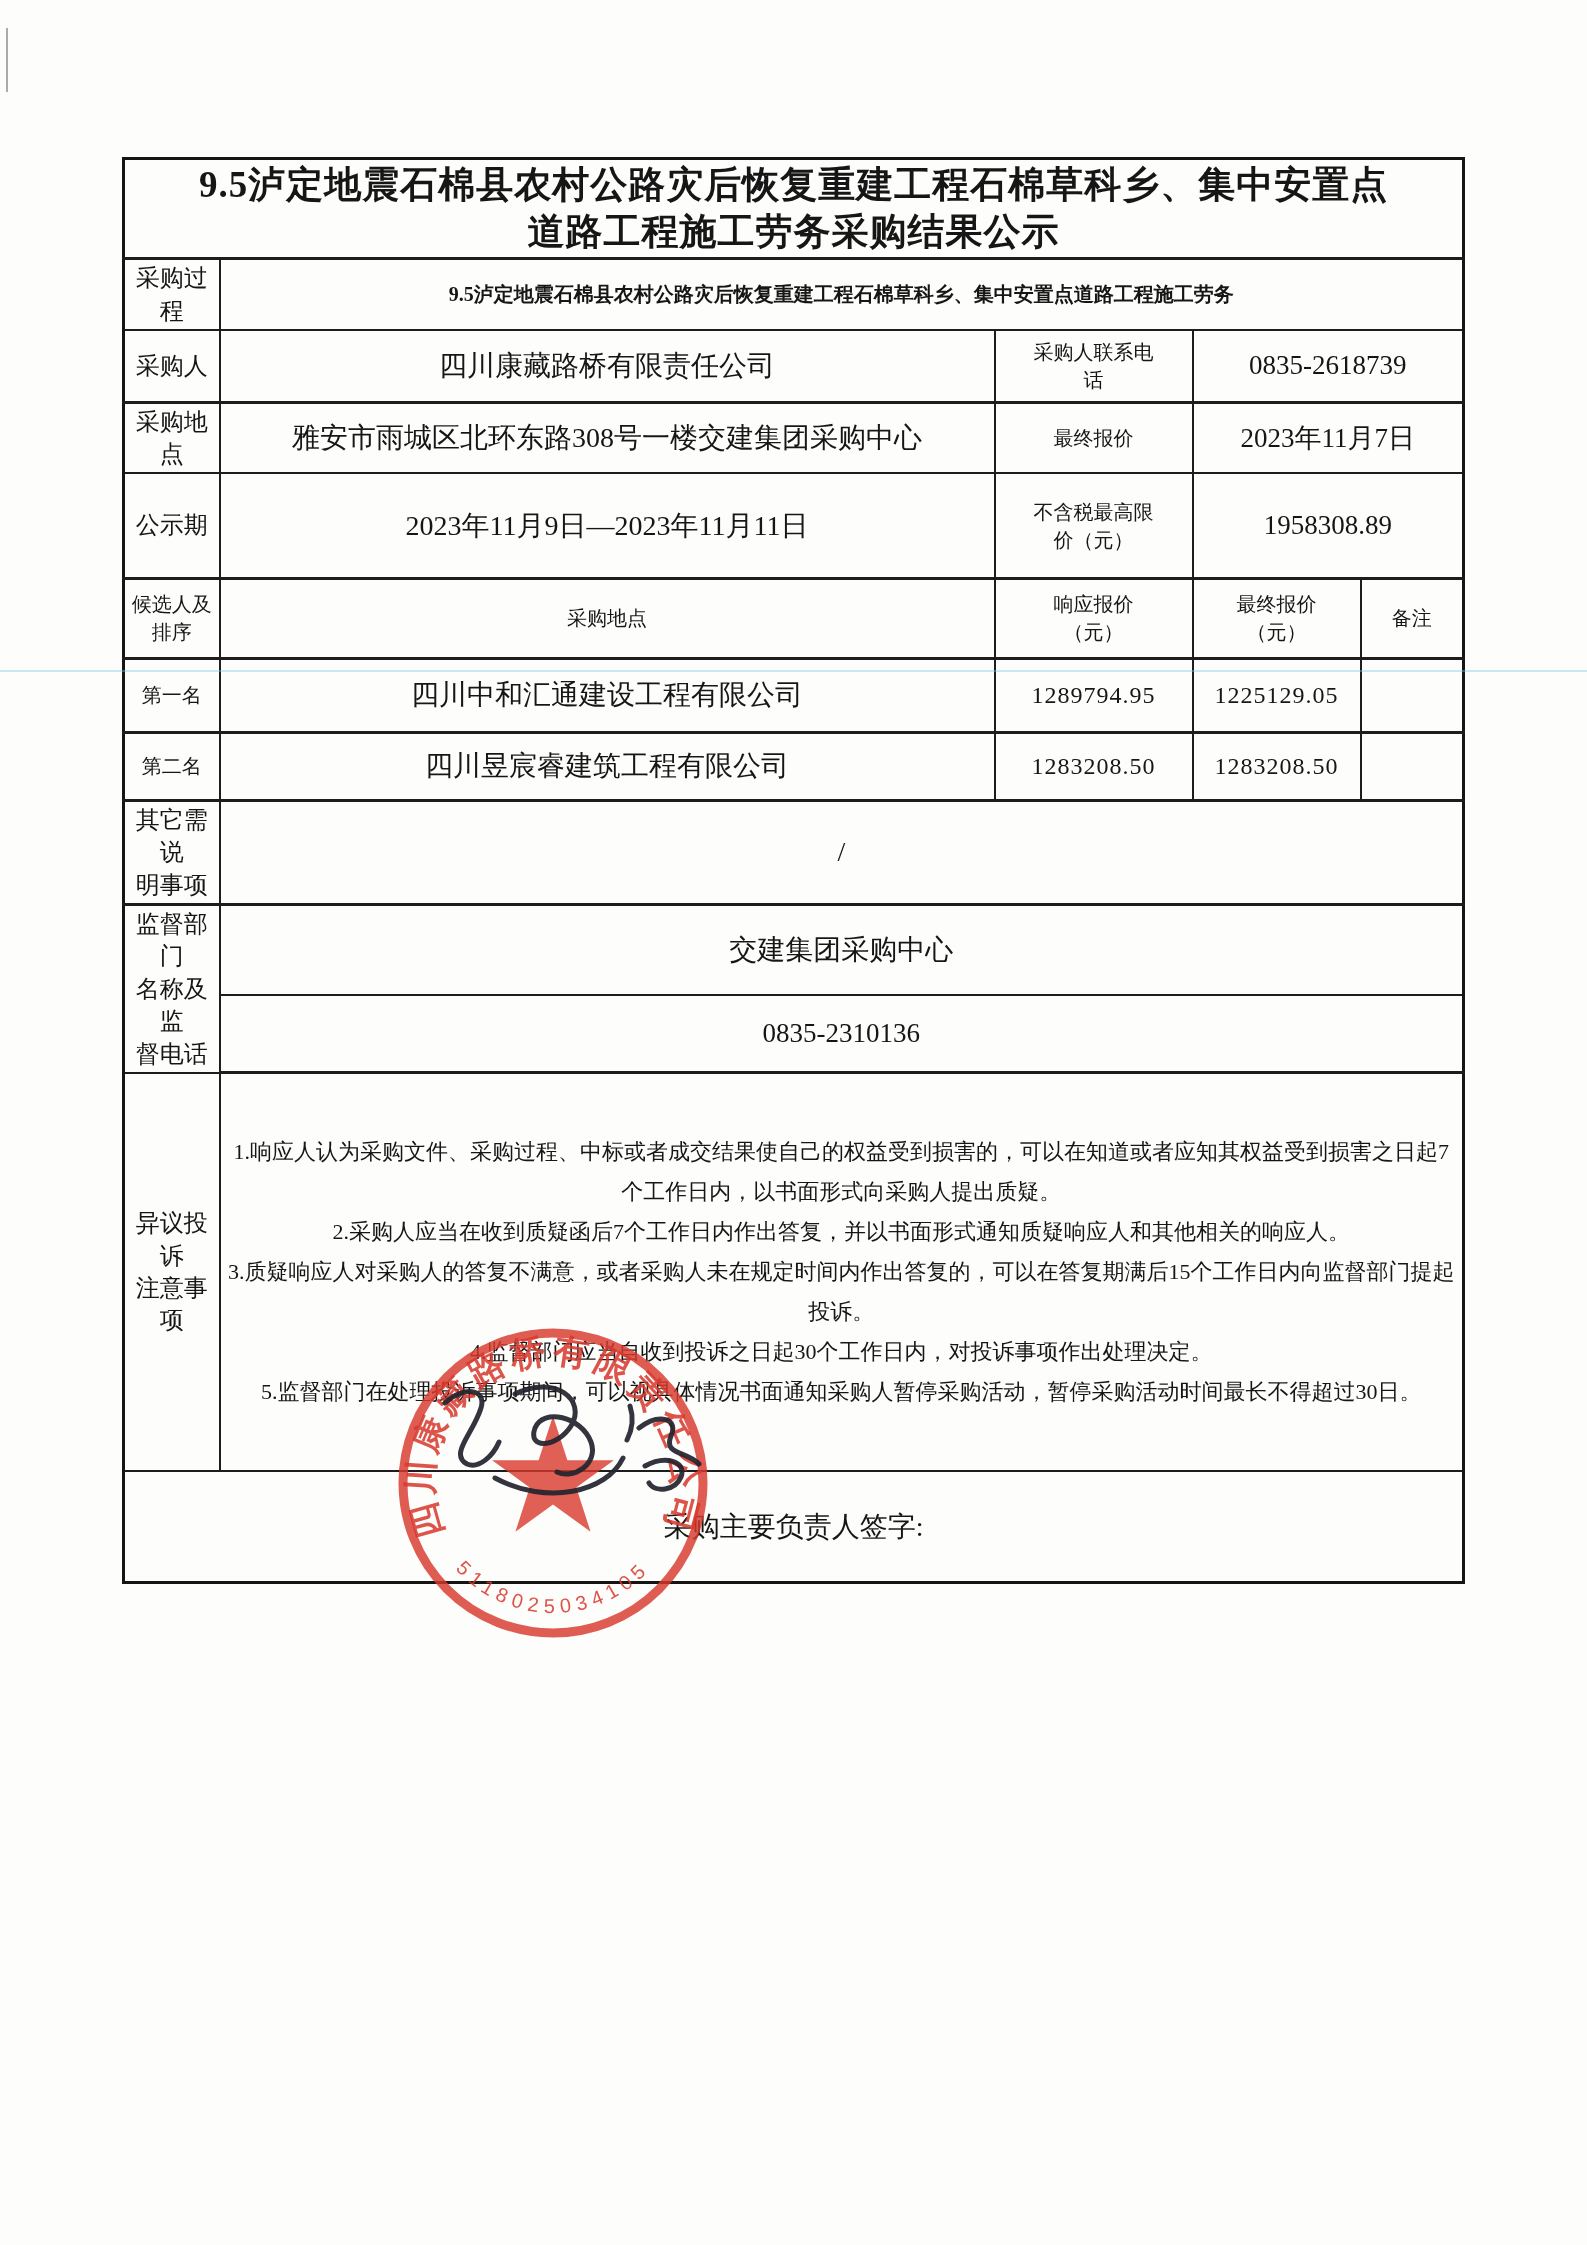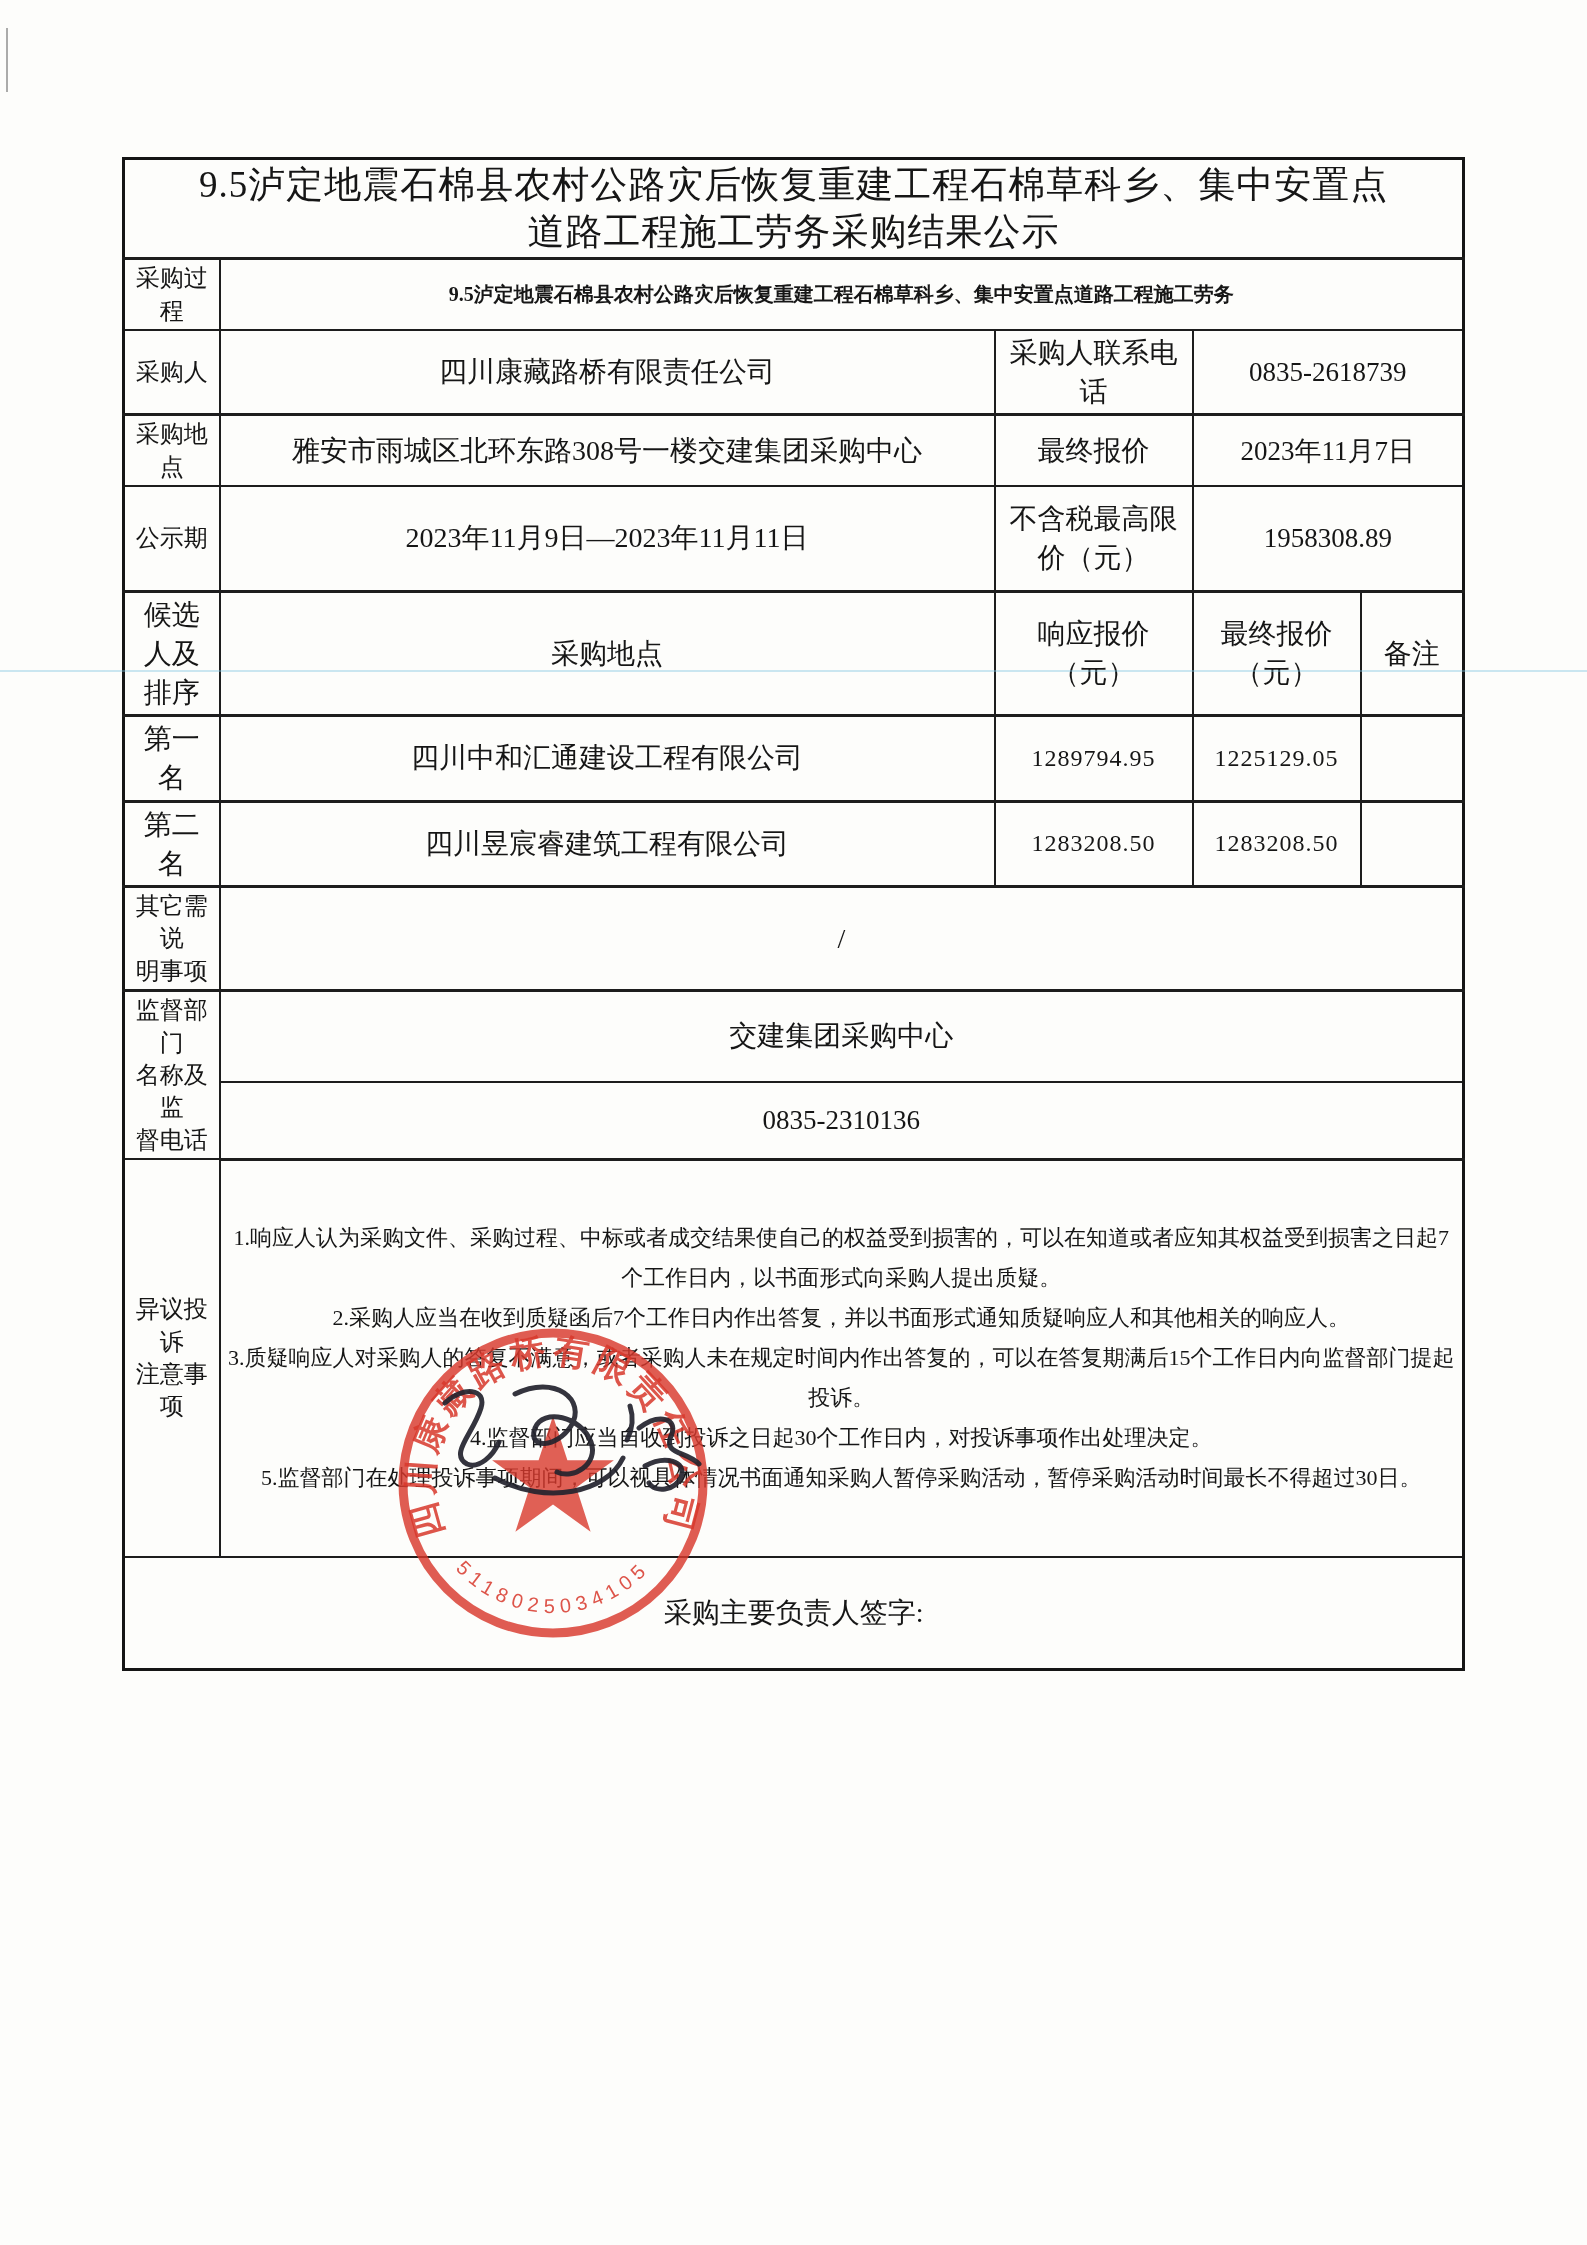--- a/index.html
+++ b/index.html
@@ -18,23 +18,23 @@
     position:absolute; left:122px; top:157px; width:1340px;
     border-collapse:collapse; table-layout:fixed;
   }
   table.doc td {
     border:2px solid #1d1d1d; text-align:center; vertical-align:middle;
     padding:2px 6px; overflow:hidden;
   }
   table.doc { border:3px solid #151515; }
   tr.thick td { border-bottom-width:3px; }
   .pre { white-space:pre-line; }
-  .title-cell { font-weight:normal; font-size:37px; line-height:1.26; letter-spacing:1px; }
+  .title-cell { font-weight:bold; font-size:37px; line-height:1.26; letter-spacing:1px; }
   .lbl { font-size:24px; line-height:1.35; padding:2px 1px; }
-  .hdr { font-size:28px; line-height:1.4;margin-left:11px; }
+  .hdr { font-size:20px; line-height:1.4;margin-left:11px; }
   .val { font-size:28px; }
   .val-sm { font-size:27px; }
   .num { font-size:24px; letter-spacing:1px; }
   .proj-val { font-weight:bold; font-size:20px; line-height:1.35; }
   .objection-content {
     text-align:left; vertical-align:top;
     font-size:22px; line-height:40px; padding:38px 16px 8px 14px;
   }
   .sign-cell { text-align:left; font-size:28px; padding-left:16px;margin-top:32px; }
 

